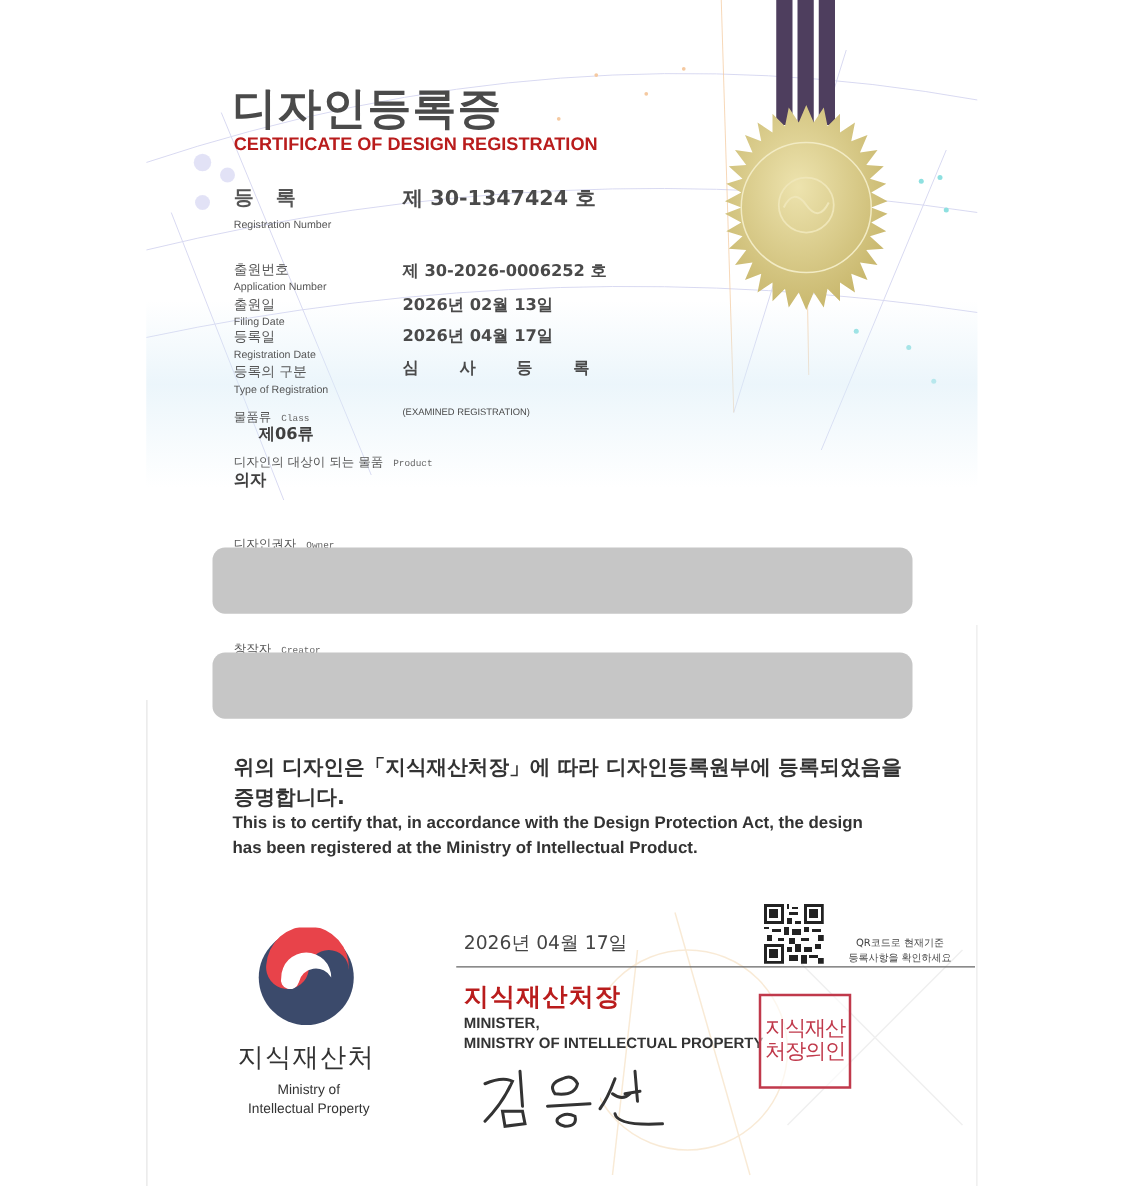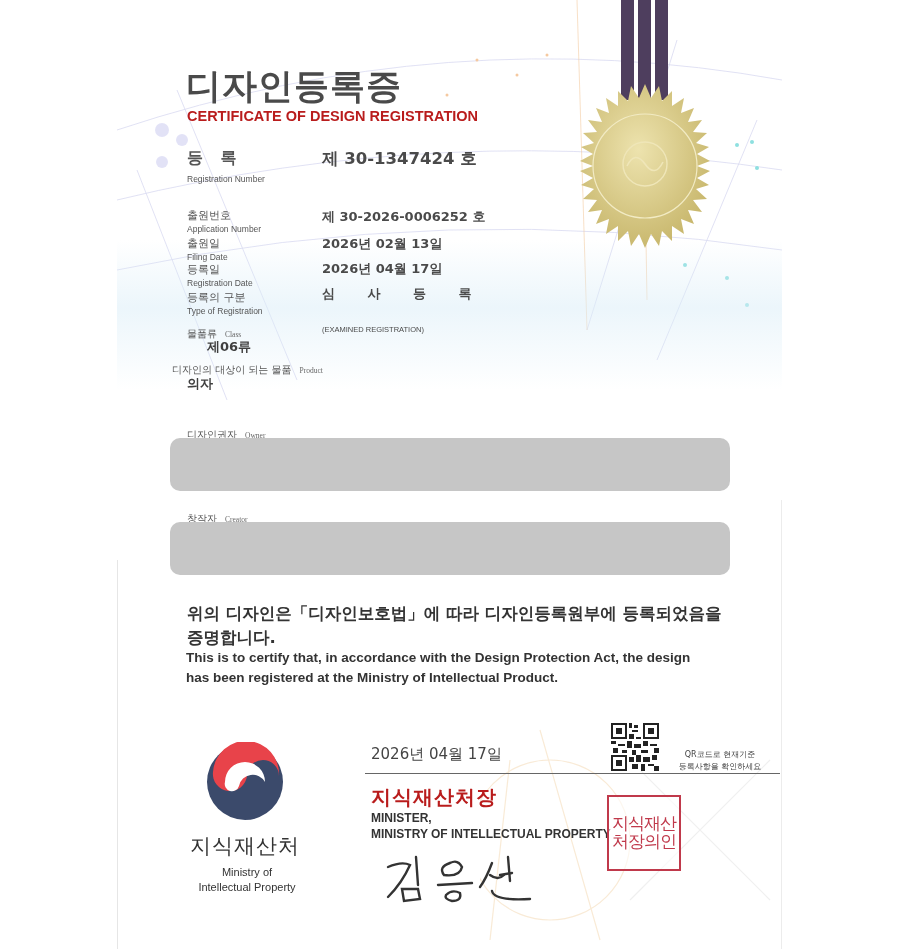--- a/index.html
+++ b/index.html
@@ -25,21 +25,21 @@
   .title-en { left:187px; top:108px; font-size:14.5px; font-weight:bold; color:#b91c1c; font-family:"Liberation Sans", sans-serif; }
 
   .lbl-ko-big { font-size:16px; font-weight:bold; color:#555; letter-spacing:6px; }
   .lbl-ko { font-size:11px; color:#555; }
   .lbl-en { font-size:8.5px; color:#555; font-family:"Liberation Sans", sans-serif; }
   .val-big { font-size:16.5px; font-weight:bold; color:#4a4a4a; }
   .val { font-size:13px; font-weight:bold; color:#4a4a4a; }
   .val-spaced { font-size:13px; font-weight:bold; color:#4a4a4a; letter-spacing:14px; }
   .val-small { font-size:7.5px; color:#4a4a4a; font-family:"Liberation Sans", sans-serif;margin-top:20px; }
   .sec-lbl { font-size:10px; color:#555; }
-  .sec-lbl-en { font-size:7.5px; color:#666; font-family:Liberation Serif, serif; margin-left:8px; }
+  .sec-lbl-en { font-size:7.5px; color:#666; font-family:Liberation Mono, monospace; margin-left:8px; }
   .sec-val { font-size:13px; font-weight:bold; color:#3f3f3f; }
 
   .redact { position:absolute; left:170px; width:560px; height:53px; background:#c6c6c6; border-radius:10px; }
 
   .decl-ko { left:187px; font-size:16.5px; font-weight:bold; color:#333; }
   .decl-en { left:186px; font-size:13.5px; font-weight:bold; color:#333; font-family:"Liberation Sans", sans-serif; }
 
   .logo { position:absolute; left:205px; top:742px; width:80px; height:80px; }
   .logo-ko { left:190px; top:832px; font-size:21px; color:#333; letter-spacing:1px; }
   .logo-en { left:180px; width:134px; text-align:center; font-size:11px; color:#333; font-family:"Liberation Sans", sans-serif; }
@@ -155,36 +155,36 @@
 <div class="abs lbl-ko" style="left:187px; top:290px;">등록의 구분</div>
 <div class="abs lbl-en" style="left:187px; top:306px;">Type of Registration</div>
 <div class="abs val-spaced" style="left:322px; top:285px;">심 사 등 록</div>
 <div class="abs val-small" style="left:322px; top:305px;">(EXAMINED REGISTRATION)</div>
 
 <div class="abs" style="left:187px; top:322px;">
   <span class="sec-lbl">물품류</span><span class="sec-lbl-en">Class</span>
 </div>
 <div class="abs sec-val" style="left:187px; top:338px;margin-left:20px;">제06류</div>
 
-<div class="abs" style="left:172px; top:358px;">
+<div class="abs" style="left:187px; top:358px;">
   <span class="sec-lbl">디자인의 대상이 되는 물품</span><span class="sec-lbl-en">Product</span>
 </div>
 <div class="abs sec-val" style="left:187px; top:375px;">의자</div>
 
 <div class="abs" style="left:187px; top:423px;">
   <span class="sec-lbl">디자인권자</span><span class="sec-lbl-en">Owner</span>
 </div>
 <div class="redact" style="top:438px;"></div>
 
 <div class="abs" style="left:187px; top:507px;">
   <span class="sec-lbl">창작자</span><span class="sec-lbl-en">Creator</span>
 </div>
 <div class="redact" style="top:522px;"></div>
 
-<div class="abs decl-ko" style="top:603px;">위의 디자인은「디자인보호법」에 따라 디자인등록원부에 등록되었음을</div>
+<div class="abs decl-ko" style="top:603px;">위의 디자인은「지식재산처장」에 따라 디자인등록원부에 등록되었음을</div>
 <div class="abs decl-ko" style="top:627px;">증명합니다.</div>
 <div class="abs decl-en" style="top:650px;">This is to certify that, in accordance with the Design Protection Act, the design</div>
 <div class="abs decl-en" style="top:670px;">has been registered at the Ministry of Intellectual Product.</div>
 
 <svg class="logo" viewBox="0 0 80 80">
   <circle cx="40" cy="40" r="38" fill="#3b4a6b"></circle>
   <path d="M8 30 A 33 33 0 0 1 74 34 A 16 16 0 0 0 42 34 A 16 16 0 0 1 8 30 Z" fill="#e8434a"></path>
   <path d="M20 40 A 20 20 0 0 1 60 40 A 14 14 0 0 0 34 44 A 7 7 0 0 1 20 40 Z" fill="#ffffff"></path>
 </svg>
 <div class="abs logo-ko">지식재산처</div>

